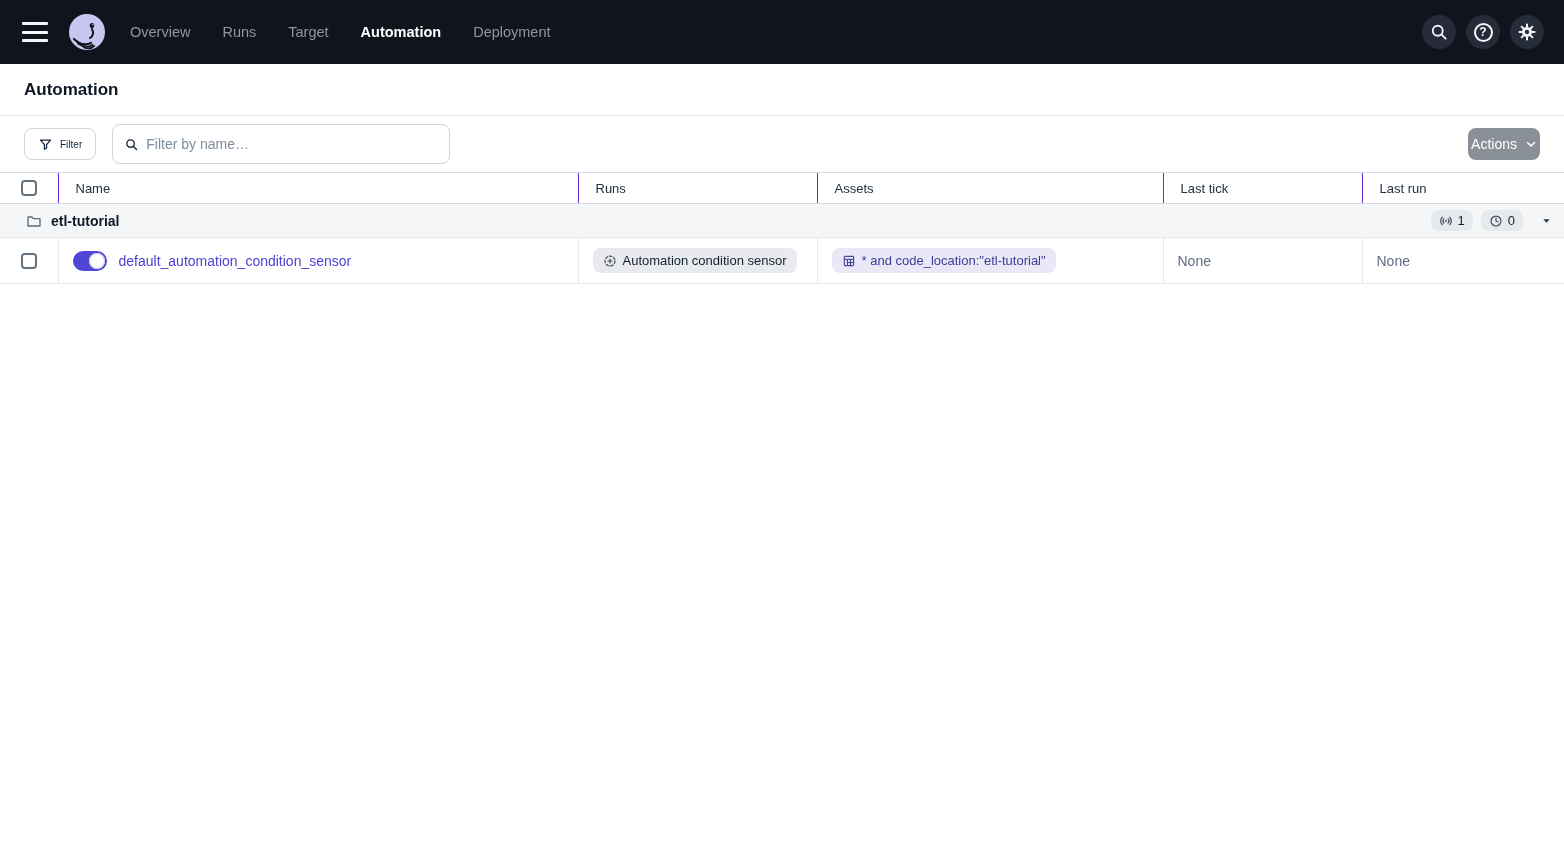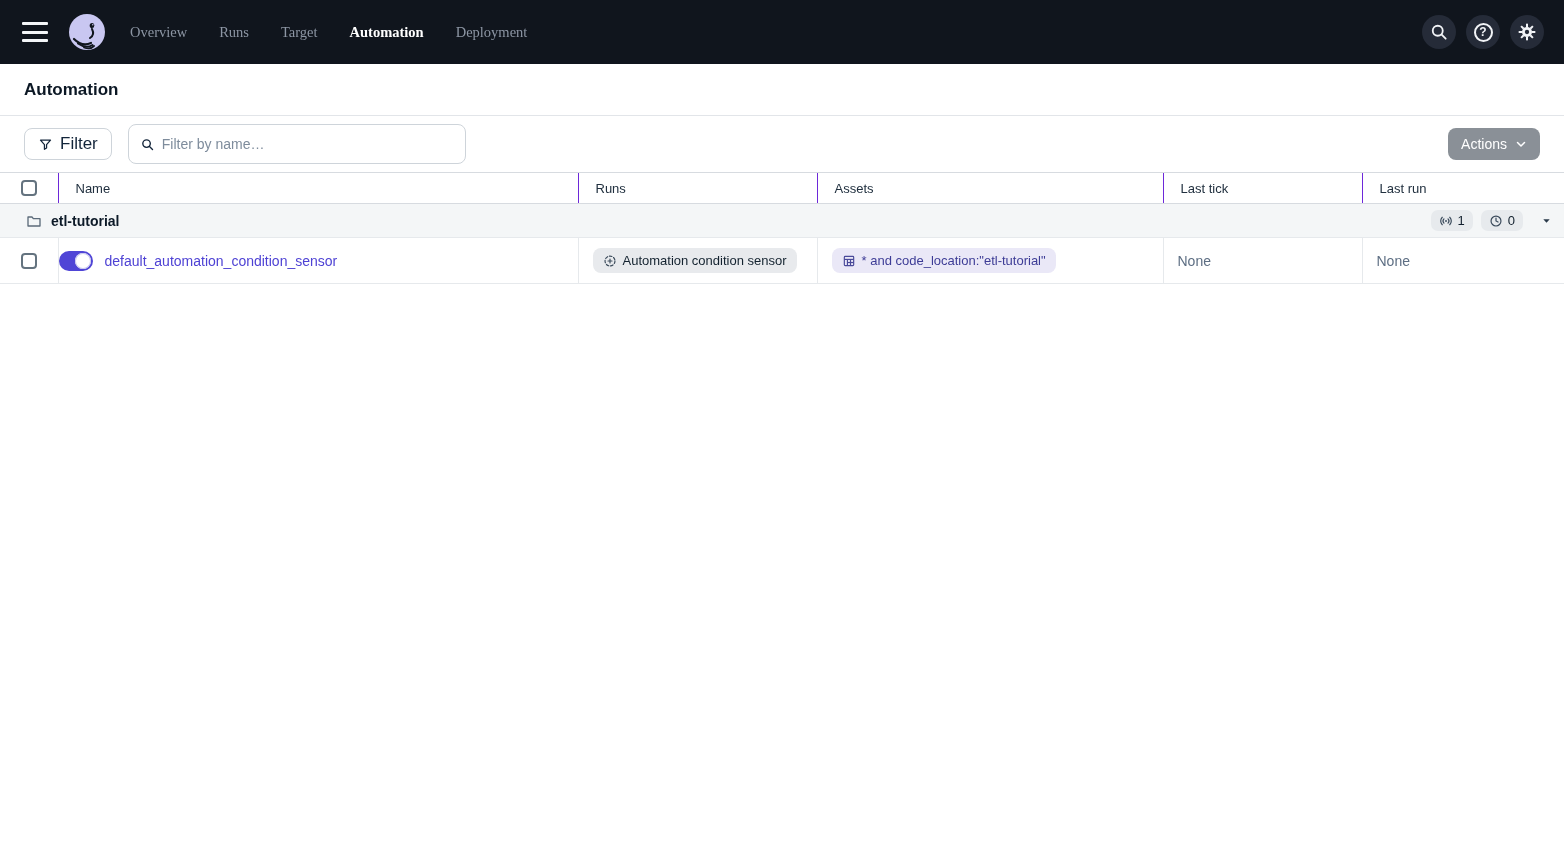--- a/index.html
+++ b/index.html
@@ -4,38 +4,38 @@
 <style>
   * { box-sizing: border-box; margin: 0; padding: 0; }
   html, body { width: 1564px; height: 851px; background: #ffffff;
     font-family: "Liberation Sans", sans-serif; color: #0d1a28; overflow: hidden; }
 
   
   .topbar { height: 64px; background: #10151d; display: flex; align-items: center; padding: 0 20px; }
   .hamburger { width: 26px; height: 20px; display: flex; flex-direction: column; justify-content: space-between; cursor: pointer; margin-left: 2px; }
   .hamburger span { display: block; height: 3px; background: #f4f6f8; border-radius: 1px; }
   .logo { width: 38px; height: 38px; margin-left: 20px; flex: 0 0 auto; }
-  .nav { display: flex; align-items: center; gap: 32px; margin-left: 24px; font-family: Liberation Serif, serif; }
+  .nav { display: flex; align-items: center; gap: 32px; margin-left: 24px; }
   .nav a { font-size: 14.5px; color: #8d96a4; text-decoration: none; cursor: pointer; }
   .nav a.active { color: #ffffff; font-weight: 700; }
   .topbar-right { margin-left: auto; display: flex; align-items: center; gap: 10px; }
   .iconbtn { width: 34px; height: 34px; border-radius: 50%; background: #252b38; display: flex; align-items: center; justify-content: center; cursor: pointer; border: none; }
   .helpcircle { width: 19px; height: 19px; border: 2px solid #f2f4f7; border-radius: 50%; color: #f2f4f7; font-size: 12px; font-weight: 700; display: flex; align-items: center; justify-content: center; line-height: 1; }
 
   
   .titlebar { height: 52px; display: flex; align-items: center; padding: 0 24px; border-bottom: 1px solid #e2e5e9; }
   .titlebar h1 { font-size: 17px; font-weight: 700; color: #0b1724; }
 
   
   .toolbar { height: 56px; display: flex; align-items: center; padding: 0 24px; gap: 16px; }
-  .filter-btn { height: 32px; display: flex; align-items: center; gap: 7px; padding: 0 13px; background: #ffffff; border: 1px solid #ced4da; border-radius: 8px; font-size: 17px; color: #13253a; cursor: pointer; font-family: inherit; }
+  .filter-btn { height: 32px; display: flex; align-items: center; gap: 7px; padding: 0 13px; background: #ffffff; border: 1px solid #ced4da; border-radius: 8px; font-size: 10px; color: #13253a; cursor: pointer; font-family: inherit; }
   .search-box { height: 40px; width: 338px; display: flex; align-items: center; gap: 7px; padding: 0 11px; border: 1px solid #ced4da; border-radius: 8px; background: #fff; }
   .search-box input { border: none; outline: none; flex: 1; font-size: 14px; font-family: inherit; color: #13253a; background: transparent; }
   .search-box input::placeholder { color: #7e8c9c; }
-  .actions-btn { margin-left: auto; height: 32px; display: flex; align-items: center; gap: 8px; padding: 0 13px; background: #8a9097; border: none; border-radius: 8px; color: #ffffff; font-size: 14px; font-family: inherit; cursor: default; }
+  .actions-btn { margin-left: auto; height: 32px; display: flex; align-items: center; gap: 8px; padding: 0 3px; background: #8a9097; border: none; border-radius: 8px; color: #ffffff; font-size: 14px; font-family: inherit; cursor: default; }
 
   
   table { width: 100%; border-collapse: collapse; table-layout: fixed; }
   thead th { height: 31px; border-top: 1px solid #d7dbe0; border-bottom: 1px solid #d7dbe0; font-size: 13px; font-weight: 400; color: #21303f; text-align: left; padding: 0 0 0 17px; }
   thead th.check-col { padding: 0; text-align: center; }
   thead th + th { border-left: 1px solid #6d28d9; }
   tbody td { border-bottom: 1px solid #e6e9ec; vertical-align: middle; }
   tr.data-row td + td { border-left: 1px solid #e6e9ec; }
   tr.data-row { height: 46px; }
   .check-col { width: 58px; }
@@ -43,21 +43,21 @@
 
   
   tr.group-row { height: 34px; background: #f4f6f7; }
   .group-cell-inner { display: flex; align-items: center; padding: 0 8px 0 26px; gap: 9px; }
   .group-name { font-size: 14px; font-weight: 700; color: #0d1a28; }
   .group-right { margin-left: auto; display: flex; align-items: center; gap: 8px; }
   .count-badge { display: flex; align-items: center; gap: 5px; background: #e7eaed; border-radius: 7px; padding: 3px 8px; font-size: 13px; color: #12202e; }
   .caret-btn { background: none; border: none; cursor: pointer; display: flex; align-items: center; padding: 2px 4px; margin-left: 6px; }
 
   
-  .name-cell-inner { display: flex; align-items: center; gap: 12px; }
+  .name-cell-inner { display: flex; align-items: center; gap: 12px; padding-left: 14px; }
   .toggle { width: 34px; height: 20px; border-radius: 10px; background: #4f45d6; position: relative; cursor: pointer; flex: 0 0 auto; }
   .toggle .knob { position: absolute; top: 2px; right: 2px; width: 16px; height: 16px; border-radius: 50%; background: #ffffff; box-shadow: inset 0 0 0 1px #c9c8ee; }
   .row-link { font-size: 14px; color: #4e42d4; text-decoration: none; cursor: pointer; }
   .pill { display: inline-flex; align-items: center; gap: 6px; background: #e8eaed; border-radius: 8px; padding: 5px 10px; font-size: 13px; color: #13222f; margin-left: 14px; }
   .pill.target { background: #eae8f7; color: #3d3c96; }
   .none-text { font-size: 14px; color: #5d6e83; padding-left: 14px; display: block; }
 
   svg { display: block; }
 </style>
 </head>

